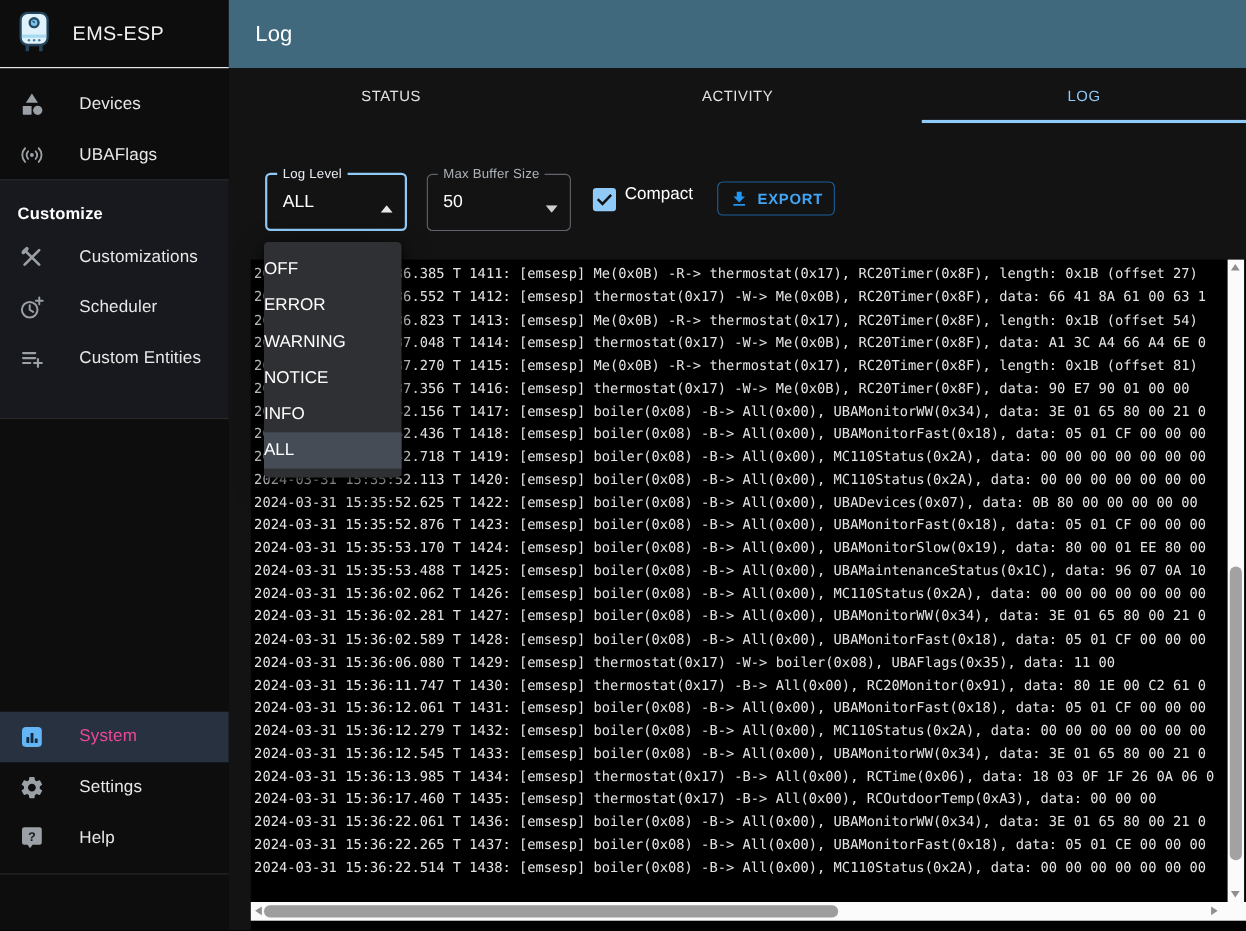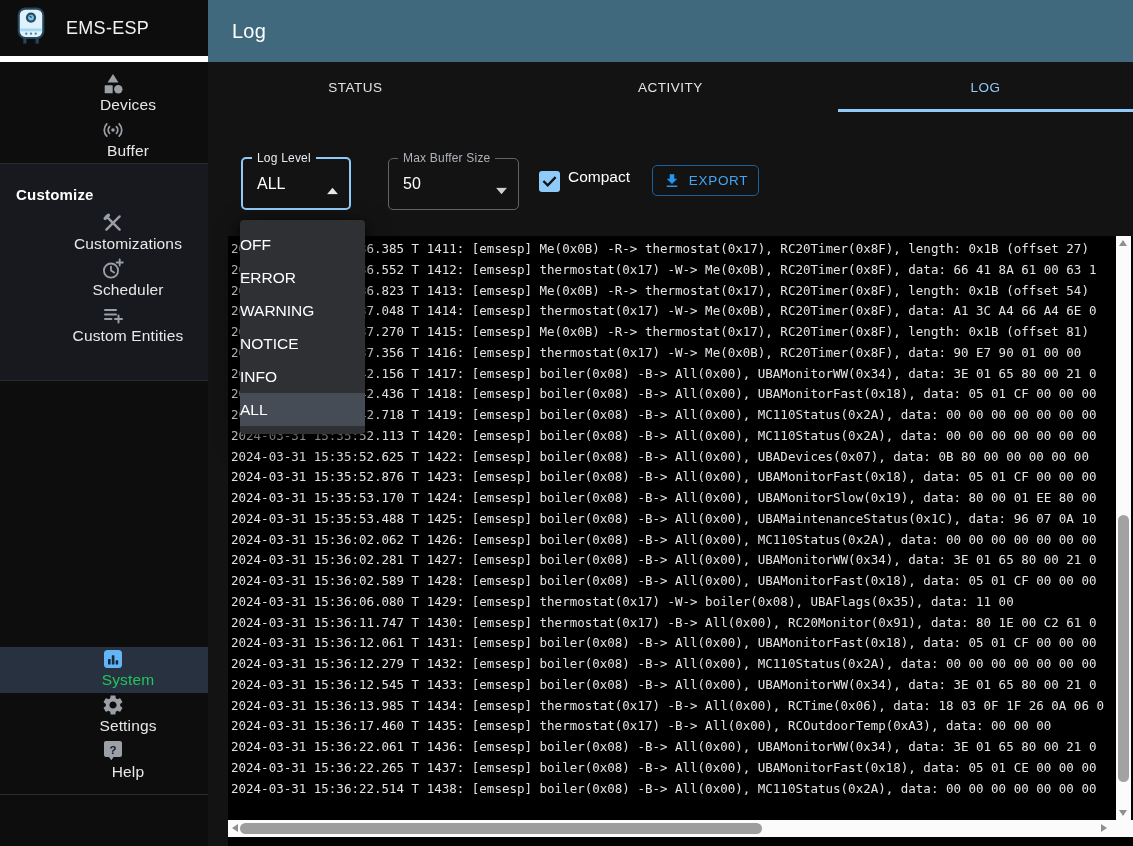--- a/index.html
+++ b/index.html
@@ -3,29 +3,29 @@
 <meta charset="utf-8">
 <style>
   html,body{margin:0;padding:0;background:#000;}
   *{box-sizing:border-box;}
   .app{position:relative;width:1133px;height:846px;overflow:hidden;
        font-family:"Liberation Sans",sans-serif;background:#131313;}
 
   
   .sidebar{position:absolute;left:0;top:0;width:208px;height:846px;background:#0d0d0d;}
   .logo-row{position:absolute;left:0;top:0;width:208px;height:62px;display:flex;align-items:center;
-            padding-left:14px;border-bottom:6px solid #ffffff;}
+            padding-left:14px;border-bottom:1px solid #ffffff;}
   .logo-row .app-title{margin-left:18px;color:#f2f2f2;font-size:18px;font-weight:500;letter-spacing:.3px;}
   .nav-group{position:absolute;left:0;width:208px;}
-  .nav-item{display:flex;align-items:center;height:46px;padding-left:17px;cursor:pointer;flex-direction:column;}
+  .nav-item{display:flex;align-items:center;height:46px;padding-left:17px;cursor:pointer;}
   .nav-item .nav-icon{width:24px;height:24px;flex:0 0 24px;display:flex;align-items:center;justify-content:center;}
   .nav-item .nav-icon svg{width:24px;height:24px;}
   .nav-item .nav-label{margin-left:31px;color:#e8e8e8;font-size:15.5px;letter-spacing:.15px;}
   .nav-item.active{background:#27313f;}
-  .nav-item.active .nav-label{color:#22c55e;}
+  .nav-item.active .nav-label{color:#ec4899;}
   .customize-section{position:absolute;left:0;top:163px;width:208px;height:218px;
                      background:#17191e;border-top:1px solid #2a2a2a;border-bottom:1px solid #2a2a2a;}
   .customize-header{padding:22px 0 8px 16px;color:#ffffff;font-size:15px;font-weight:700;letter-spacing:.2px;}
   .sidebar-divider{position:absolute;left:0;width:208px;border-top:1px solid #2a2a2a;}
 
   
   .header{position:absolute;left:208px;top:0;width:925px;height:62px;background:#41697d;
           display:flex;align-items:center;padding-left:24px;}
   .header .page-title{color:#fff;font-size:20px;letter-spacing:.2px;}
   .tabbar{position:absolute;left:208px;top:62px;width:925px;height:50px;background:#131313;display:flex;gap:20px;}
@@ -36,36 +36,36 @@
 
   
   .content{position:absolute;left:208px;top:112px;width:925px;height:734px;background:#131313;}
 
   .select-box{position:absolute;border-radius:5px;cursor:pointer;}
   .select-box .floating-label{position:absolute;top:-8px;left:9px;padding:0 5px;background:#131313;
                               font-size:12px;letter-spacing:.2px;}
   .select-box .select-value{position:absolute;left:14px;top:50%;transform:translateY(-50%);
                             color:#fff;font-size:16px;}
   .select-box .caret{position:absolute;right:11px;top:50%;transform:translateY(-50%);width:11px;height:7px;}
-  .loglevel{left:33px;top:45px;width:110px;height:53px;border:2px solid #90caf9;text-decoration:underline;}
+  .loglevel{left:33px;top:45px;width:129px;height:53px;border:2px solid #90caf9;text-decoration:underline;}
   .loglevel .floating-label{color:#e7ecf2;}
   .maxbuffer{left:180px;top:46px;width:131px;height:52px;border:1px solid #60656b;}
   .maxbuffer .floating-label{color:#aeb4ba;}
 
   .checkbox{position:absolute;left:331px;top:59px;width:21px;height:21px;border-radius:3px;
             background:#90caf9;display:flex;align-items:center;justify-content:center;cursor:pointer;}
   .checkbox svg{width:17px;height:17px;}
   .checkbox-label{position:absolute;left:360px;top:54px;height:22px;line-height:22px;
                   color:#fff;font-size:15.5px;font-weight:500;}
 
   .export-btn{position:absolute;left:444px;top:53px;width:107px;height:31px;border:1px solid #1d5f99;
               border-radius:5px;background:transparent;display:flex;align-items:center;justify-content:center;
               gap:8px;cursor:pointer;}
   .export-btn svg{width:18px;height:18px;}
-  .export-btn .export-label{color:#42a5f5;font-size:13.5px;font-weight:400;letter-spacing:.7px;}
+  .export-btn .export-label{color:#42a5f5;font-size:13.5px;font-weight:700;letter-spacing:.7px;}
 
   
   .log-panel{position:absolute;left:20px;top:124px;width:905px;height:610px;background:#000;}
   .log-view{position:absolute;left:0;top:0;width:888px;height:584px;overflow:hidden;padding:3px 0 0 3px;}
   .log-line{white-space:pre;font-family:"DejaVu Sans Mono",monospace;font-size:12.5px;
             line-height:20.75px;color:#e4e4e4;}
 
   
   .vsb{position:absolute;right:2px;top:0;width:15px;height:584px;background:#fbfbfb;}
   .vsb .sb-arrow-up{position:absolute;top:4px;left:3px;width:0;height:0;
@@ -127,21 +127,21 @@
         <div class="nav-item">
           <span class="nav-icon">
             <svg viewBox="0 0 24 24" fill="none" stroke="#9aa0a6" stroke-width="1.7" stroke-linecap="round">
               <circle cx="12" cy="12" r="1.8" fill="#9aa0a6" stroke="none"></circle>
               <path d="M8.6 15.4a4.8 4.8 0 0 1 0-6.8"></path>
               <path d="M5.8 18.2a8.8 8.8 0 0 1 0-12.4"></path>
               <path d="M15.4 8.6a4.8 4.8 0 0 1 0 6.8"></path>
               <path d="M18.2 5.8a8.8 8.8 0 0 1 0 12.4"></path>
             </svg>
           </span>
-          <span class="nav-label">Buffer</span>
+          <span class="nav-label">UBAFlags</span>
         </div>
       </div>
 
     <div class="customize-section">
       <div class="customize-header">Customize</div>
       <div>
 
           <div class="nav-item">
             <span class="nav-icon">
               <svg viewBox="0 0 24 24" fill="none" stroke="#9aa0a6" stroke-width="2.4" stroke-linecap="round">

